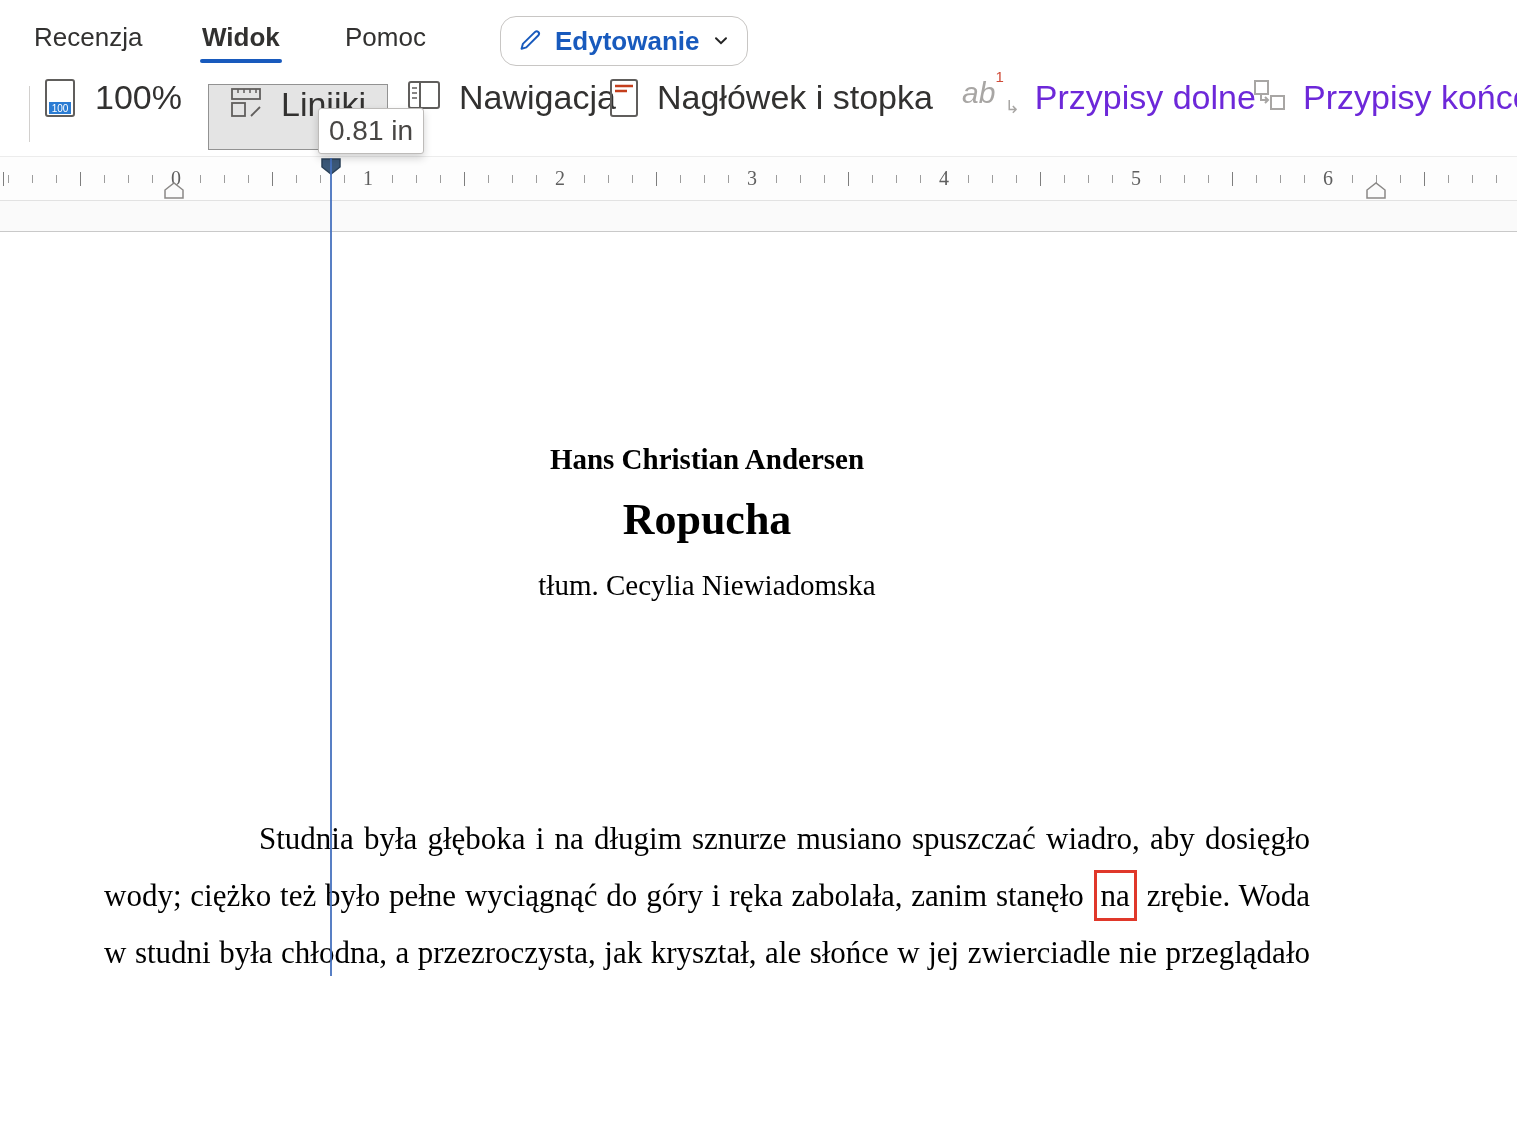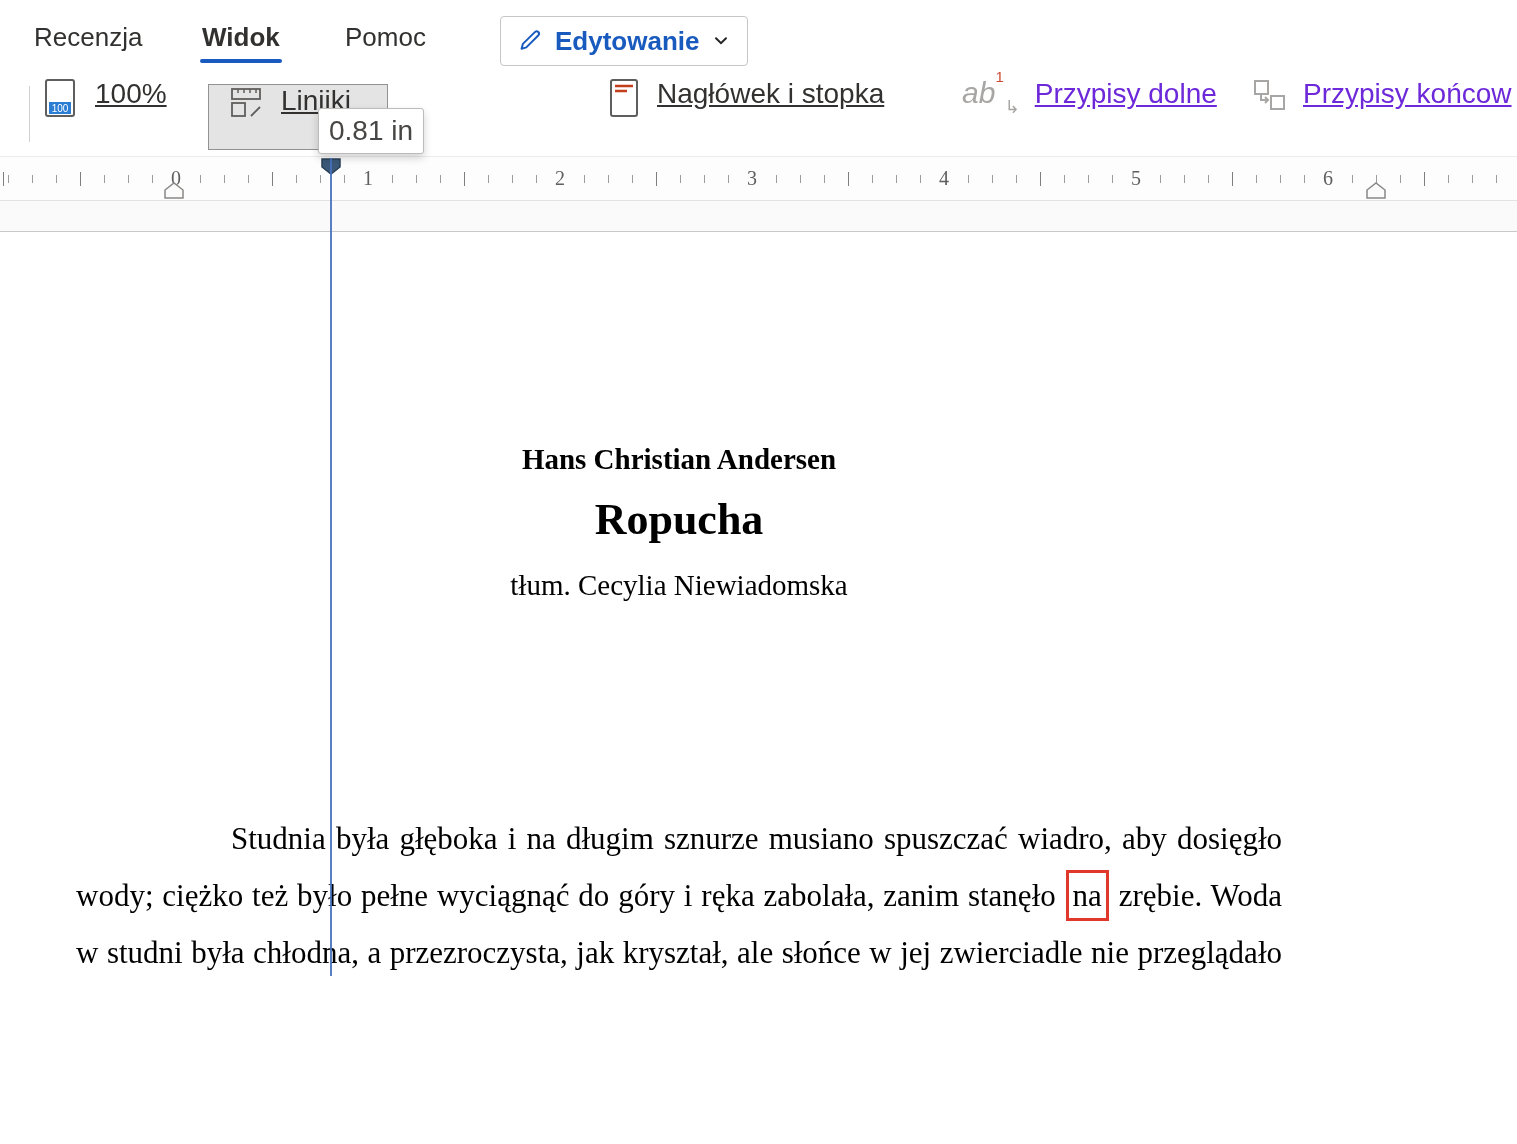--- a/index.html
+++ b/index.html
@@ -15,35 +15,35 @@
   .tabs-row { position: absolute; top: 0; left: 0; right: 0; height: 70px; background: #fff; }
   .tab { position: absolute; top: 22px; font-size: 26px; color: #323130; cursor: pointer; }
   .tab.active .tab-label { font-weight: 700; }
   .tab.active::after {
     content: ""; position: absolute; left: -2px; right: -2px; bottom: -10px;
     height: 4px; background: #185abd; border-radius: 2px;
   }
   .mode-btn {
     position: absolute; left: 500px; top: 16px; height: 50px;
     display: flex; align-items: center; gap: 12px; padding: 0 16px;
-    background: #fff; border: 1px solid #c8c6c4; border-radius: 4px;
+    background: #fff; border: 1px solid #c8c6c4; border-radius: 16px;
     font-family: inherit; cursor: pointer;
   }
   .mode-label { font-size: 26px; font-weight: 600; color: #185abd; }
 
   
   .ribbon-row { position: absolute; top: 70px; left: 0; right: 0; height: 87px; background: #fff; border-bottom: 1px solid #ececec; }
   .v-divider { position: absolute; left: 29px; top: 16px; height: 56px; width: 1px; background: #d2d0ce; }
   .rb {
     position: absolute; top: 8px; height: 70px;
     display: flex; align-items: flex-start; gap: 17px;
     background: none; border: none; font-family: inherit; cursor: pointer;
     white-space: nowrap;
   }
-  .rb-label { font-size: 28px; color: #323130; text-decoration: underline; }
+  .rb-label { font-size: 34px; color: #323130; }
   .rb.disabled { cursor: default; }
   .rb.disabled .rb-label { color: #6d28d9; }
   .rb.zoom { left: 42px; }
   .rb.rulers {
     left: 208px; top: 14px; height: 66px; width: 180px;
     background: #e4e4e4; border: 1px solid #929292; padding-left: 20px; gap: 18px;
   }
   .rb.nav { left: 406px; }
   .rb.hf  { left: 608px; }
   .rb.fn  { left: 962px; }
@@ -85,21 +85,21 @@
   .marker.left-ind   { left: 163px; top: 24px; }
   .marker.right-ind  { left: 1365px; top: 24px; }
 
   
   .page-gap { position: absolute; top: 201px; left: 0; right: 0; height: 30px; background: #fafafa; }
   .page {
     position: absolute; top: 231px; left: 0; right: 0; bottom: 0;
     background: #fff; border-top: 1px solid #c9c9c9;
   }
   .doc-content {
-    margin-left: 76px; width: 1206px;
+    margin-left: 104px; width: 1206px;
     font-family: "Liberation Serif", serif; color: #000;
   }
   .doc-author { padding-top: 210px; text-align: center; font-size: 29px; font-weight: 700; line-height: 34px; }
   .doc-title { text-align: center; font-size: 44px; font-weight: 700; margin-top: 22px; line-height: 44px; font-family: inherit; }
   .doc-translator { text-align: center; font-size: 29px; margin-top: 26px; line-height: 34px; }
   .doc-paragraph {
     margin-top: 208px; font-size: 31px; line-height: 57px;
     text-align: justify; text-indent: 155px;
   }
   .red-box {
@@ -156,20 +156,28 @@
     <button class="rb rulers">
       <svg class="icon" width="34" height="34" viewBox="0 0 34 34">
         <rect x="3" y="4" width="28" height="10" fill="none" stroke="#605e5c" stroke-width="1.8"></rect>
         <path d="M9 4v4 M15 4v4 M21 4v4 M27 4v4" stroke="#605e5c" stroke-width="1.5"></path>
         <rect x="3" y="18" width="13" height="13" fill="none" stroke="#605e5c" stroke-width="1.8"></rect>
         <path d="M22 31l9-9" stroke="#605e5c" stroke-width="1.8"></path>
       </svg>
       <span class="rb-label">Linijki</span>
     </button>
 
+    <button class="rb nav">
+      <svg class="icon" width="36" height="34" viewBox="0 0 36 34">
+        <rect x="3" y="4" width="30" height="26" rx="2" fill="none" stroke="#605e5c" stroke-width="2"></rect>
+        <line x1="14" y1="4" x2="14" y2="30" stroke="#605e5c" stroke-width="2"></line>
+        <path d="M6 10h5 M6 15h5 M6 20h5" stroke="#605e5c" stroke-width="1.6"></path>
+      </svg>
+      <span class="rb-label">Nawigacja</span>
+    </button>
 
     <button class="rb hf">
       <svg class="icon" width="32" height="40" viewBox="0 0 32 40">
         <rect x="3" y="2" width="26" height="36" rx="2" fill="none" stroke="#605e5c" stroke-width="2"></rect>
         <path d="M7 8h18 M7 13h12" stroke="#c43e1c" stroke-width="2.6"></path>
       </svg>
       <span class="rb-label">Nagłówek i stopka</span>
     </button>
 
     <button class="rb fn disabled">

